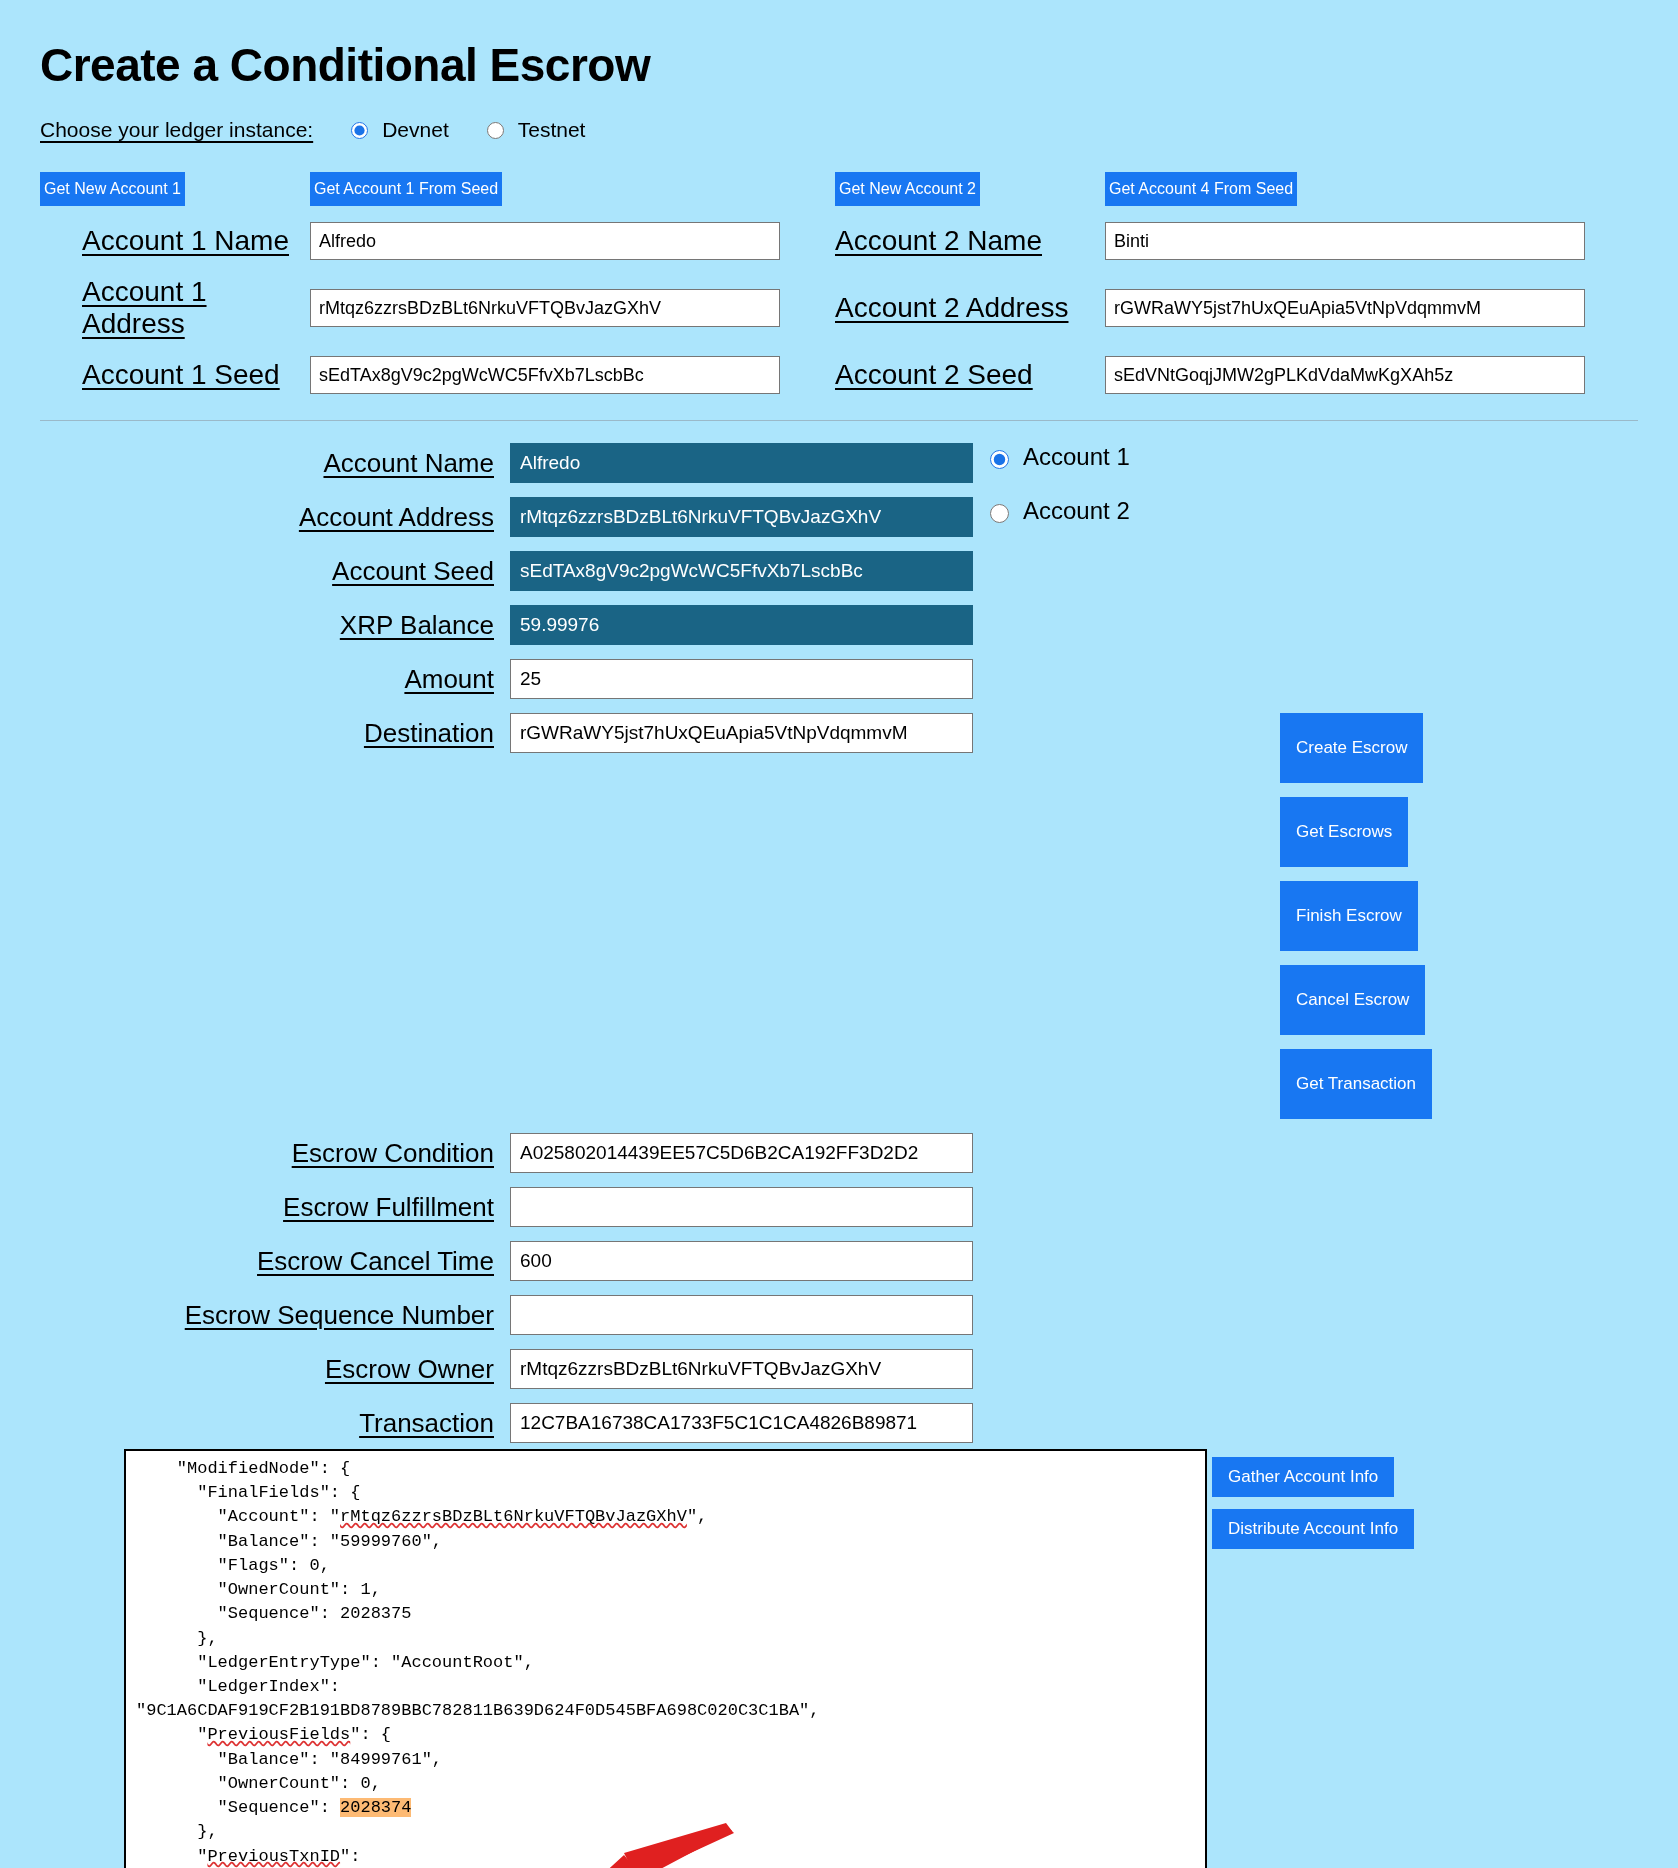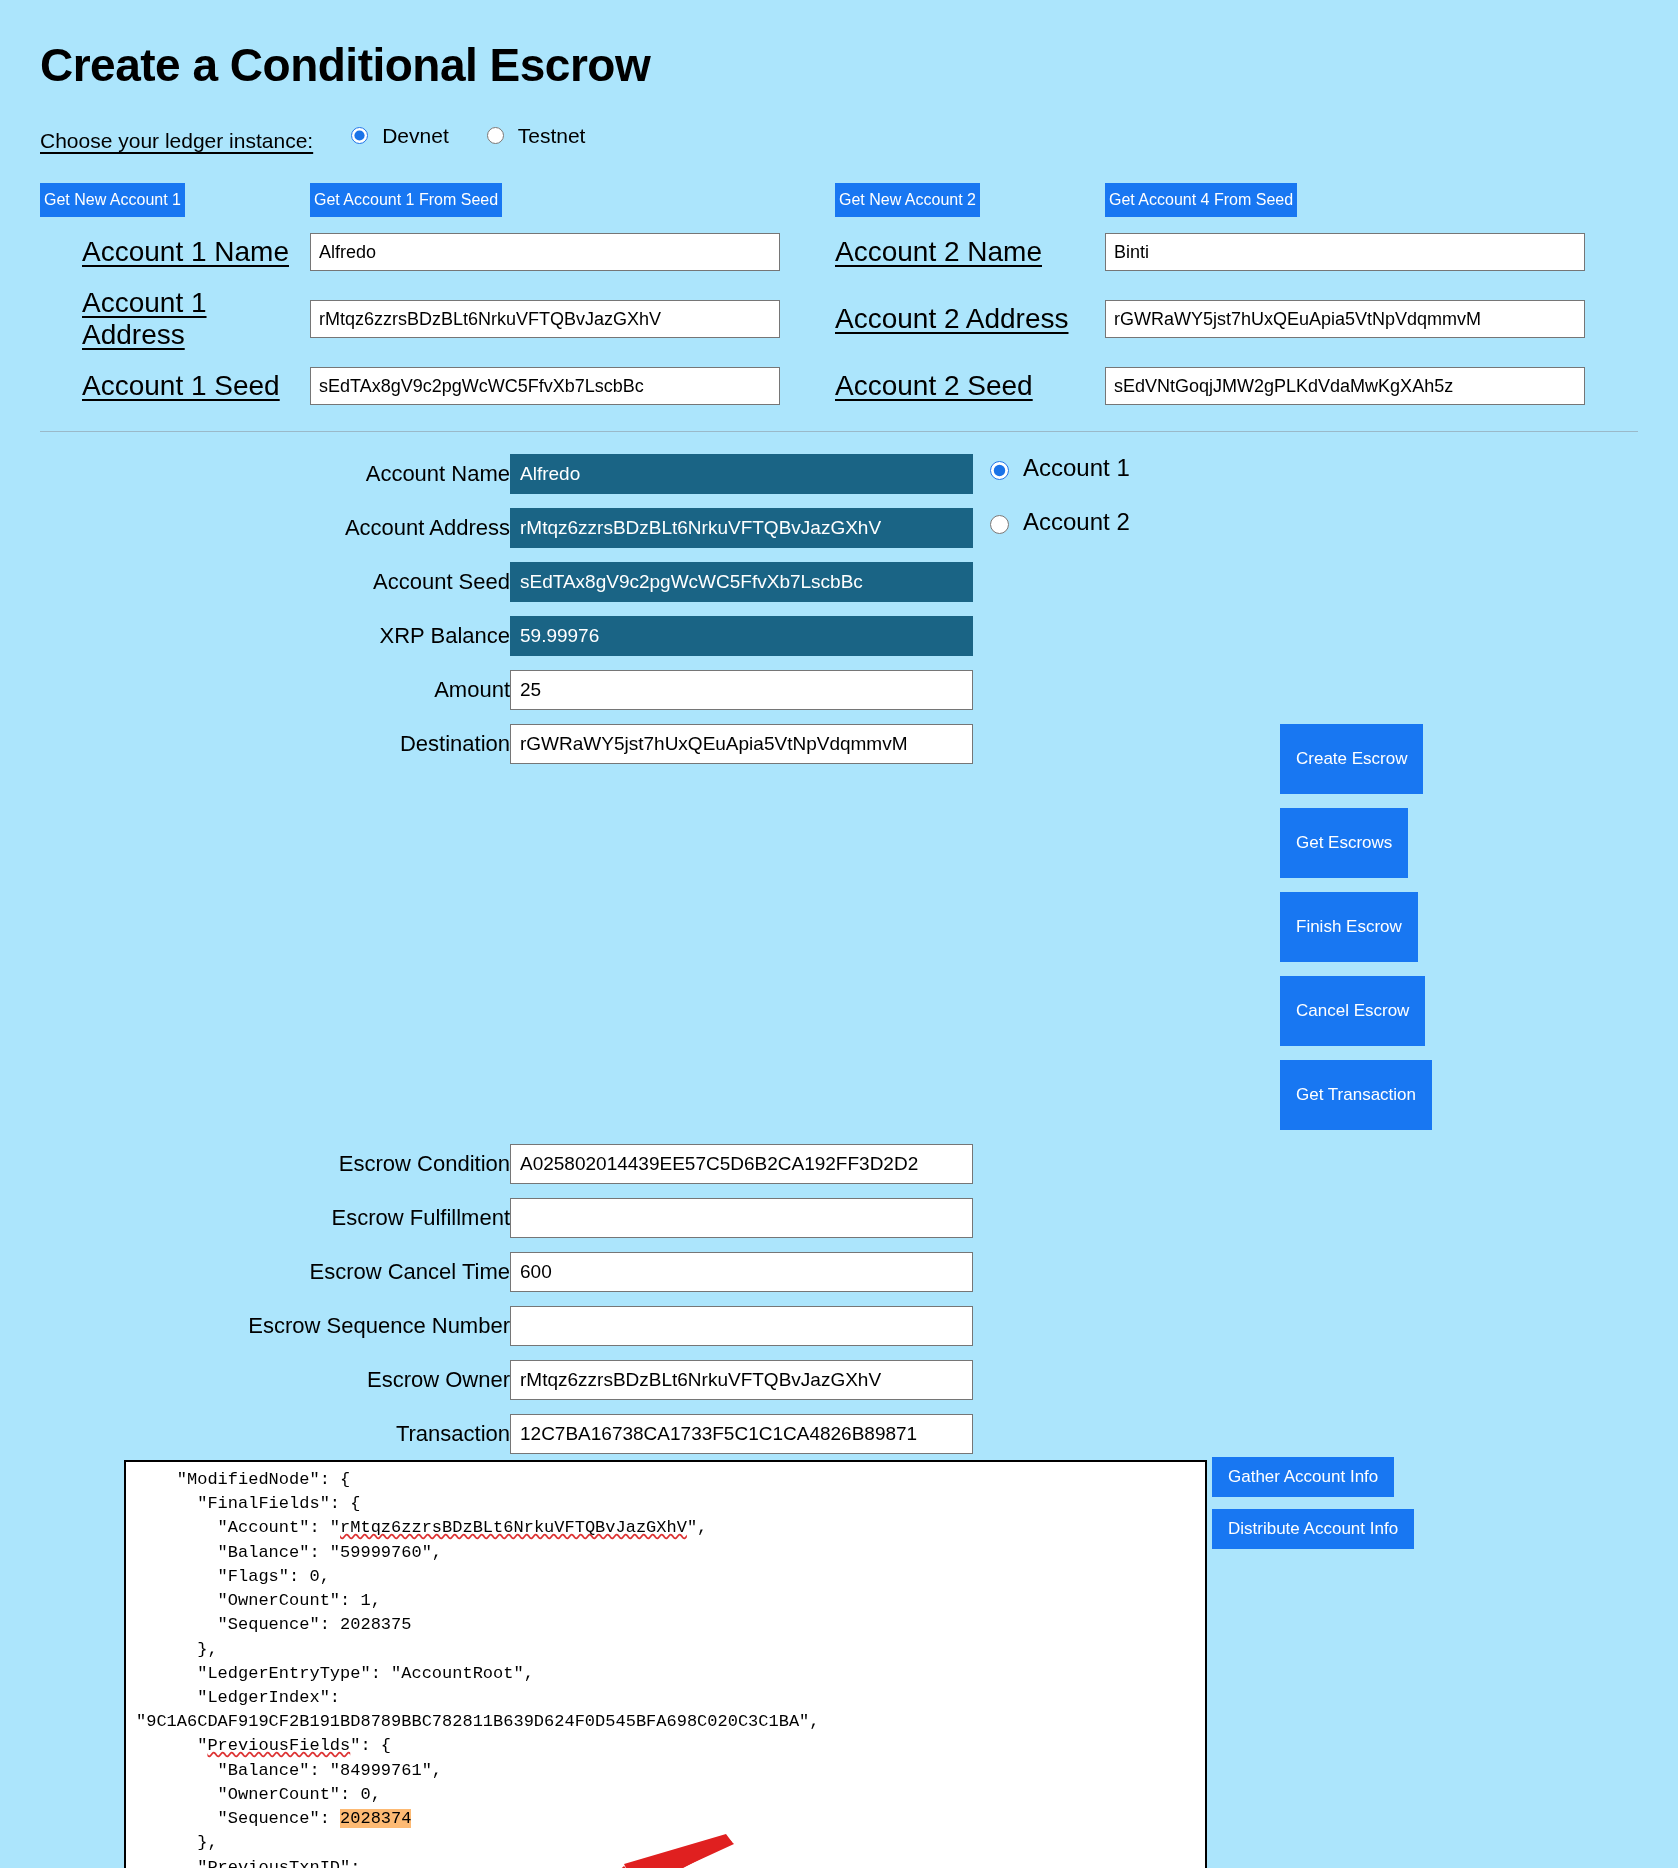--- a/index.html
+++ b/index.html
@@ -28,21 +28,20 @@
   .ledger-row {
     display: flex;
     align-items: center;
     gap: 18px;
     margin-bottom: 30px;
     font-size: 21px;
   }
   .u {
     text-decoration: underline;
     text-underline-offset: 4px;
-    margin-top: 11px;
   }
   .radio-group {
     display: flex;
     align-items: center;
     gap: 10px;
     margin-left: 20px;
   }
   input[type="radio"] {
     width: 17px;
     height: 17px;
@@ -93,21 +92,23 @@
   }
 
   .main-form {
     display: grid;
     grid-template-columns: 470px 470px 300px 340px;
     row-gap: 14px;
     align-items: start;
   }
   .main-form .flabel {
     text-align: right;
-    font-size: 22px;
+    padding-right: 16px;
+    font-size: 26px;
+    text-decoration: underline;
     text-underline-offset: 4px;
     line-height: 40px;
   }
   .field {
     width: 463px;
     height: 40px;
     font-size: 19px;
     padding: 7px 9px;
     border: 1px solid #767676;
     box-sizing: border-box;

